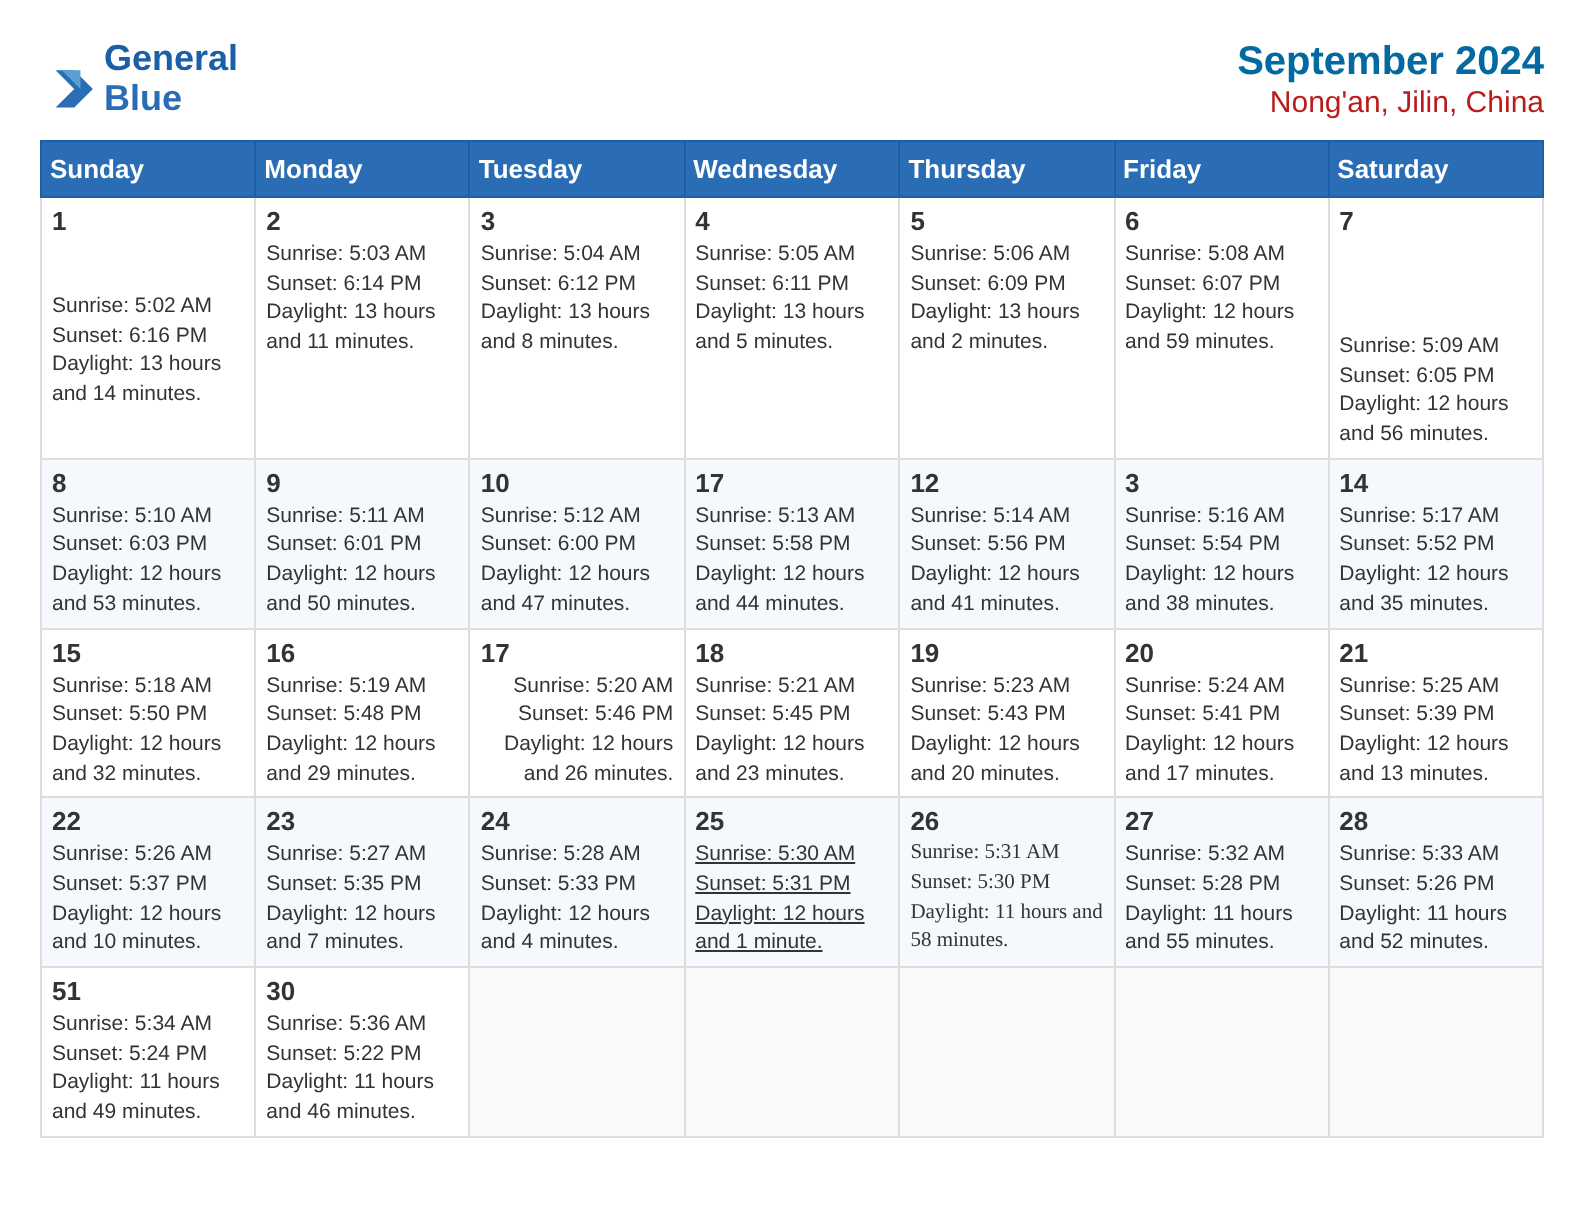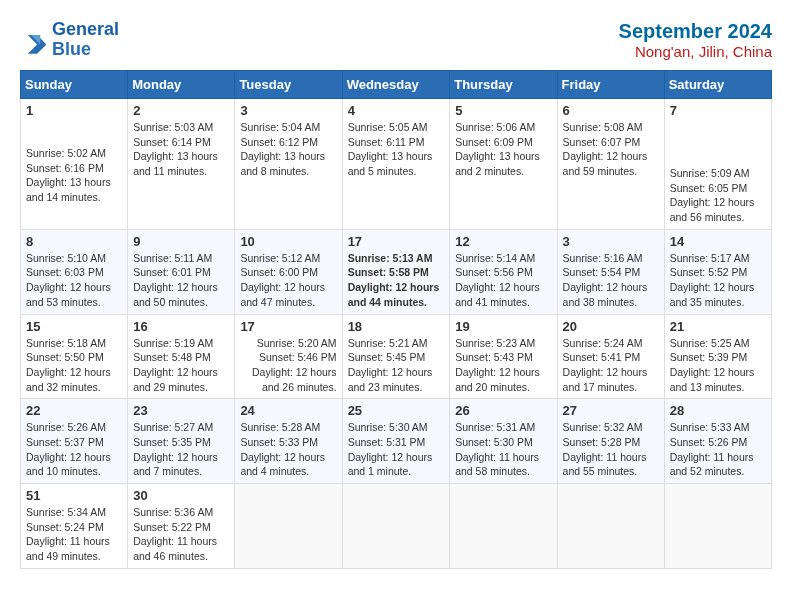--- a/index.html
+++ b/index.html
@@ -179,21 +179,21 @@
 Daylight: 12 hours and 50 minutes.</div>
         </td>
         <td>
           <span class="day-num">10</span>
           <div class="cell-text" style="white-space: pre-line;">Sunrise: 5:12 AM
 Sunset: 6:00 PM
 Daylight: 12 hours and 47 minutes.</div>
         </td>
         <td>
           <span class="day-num">17</span>
-          <div class="cell-text" style="white-space: pre-line; font-weight: bold;">Sunrise: 5:13 AM
+          <div class="cell-text" style="white-space: pre-line;">Sunrise: 5:13 AM
 Sunset: 5:58 PM
 Daylight: 12 hours and 44 minutes.</div>
         </td>
         <td>
           <span class="day-num">12</span>
           <div class="cell-text" style="white-space: pre-line;">Sunrise: 5:14 AM
 Sunset: 5:56 PM
 Daylight: 12 hours and 41 minutes.</div>
         </td>
         <td>
@@ -267,27 +267,27 @@
 Daylight: 12 hours and 7 minutes.</div>
         </td>
         <td>
           <span class="day-num">24</span>
           <div class="cell-text" style="white-space: pre-line;">Sunrise: 5:28 AM
 Sunset: 5:33 PM
 Daylight: 12 hours and 4 minutes.</div>
         </td>
         <td>
           <span class="day-num">25</span>
-          <div class="cell-text" style="white-space: pre-line;">Sunrise: 5:30 AM
+          <div class="cell-text" style="white-space: pre-line; text-decoration: underline;">Sunrise: 5:30 AM
 Sunset: 5:31 PM
 Daylight: 12 hours and 1 minute.</div>
         </td>
         <td>
           <span class="day-num">26</span>
-          <div class="cell-text" style="white-space: pre-line;">Sunrise: 5:31 AM
+          <div class="cell-text" style="white-space: pre-line; font-family: Liberation Serif, serif;">Sunrise: 5:31 AM
 Sunset: 5:30 PM
 Daylight: 11 hours and 58 minutes.</div>
         </td>
         <td>
           <span class="day-num">27</span>
           <div class="cell-text" style="white-space: pre-line;">Sunrise: 5:32 AM
 Sunset: 5:28 PM
 Daylight: 11 hours and 55 minutes.</div>
         </td>
         <td>

